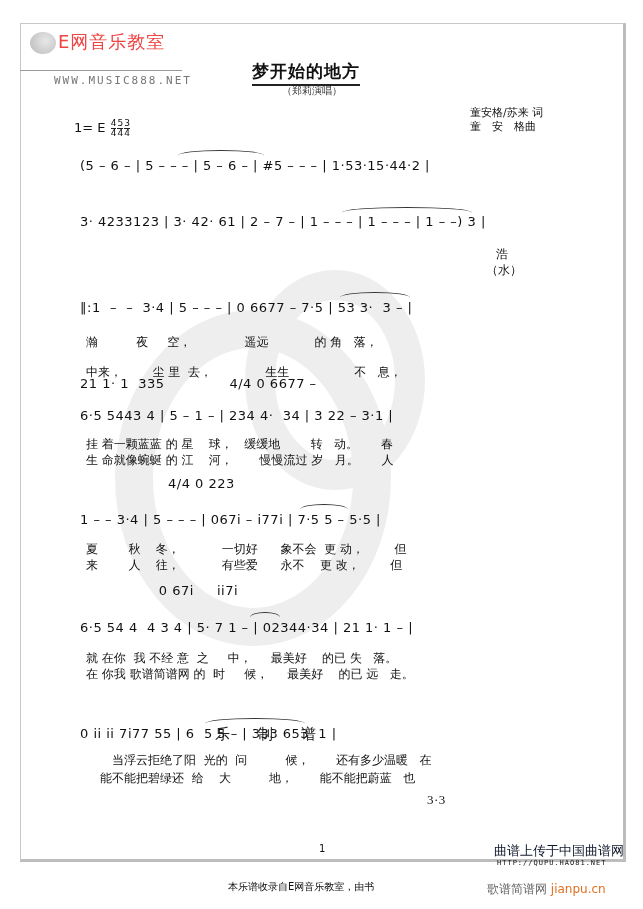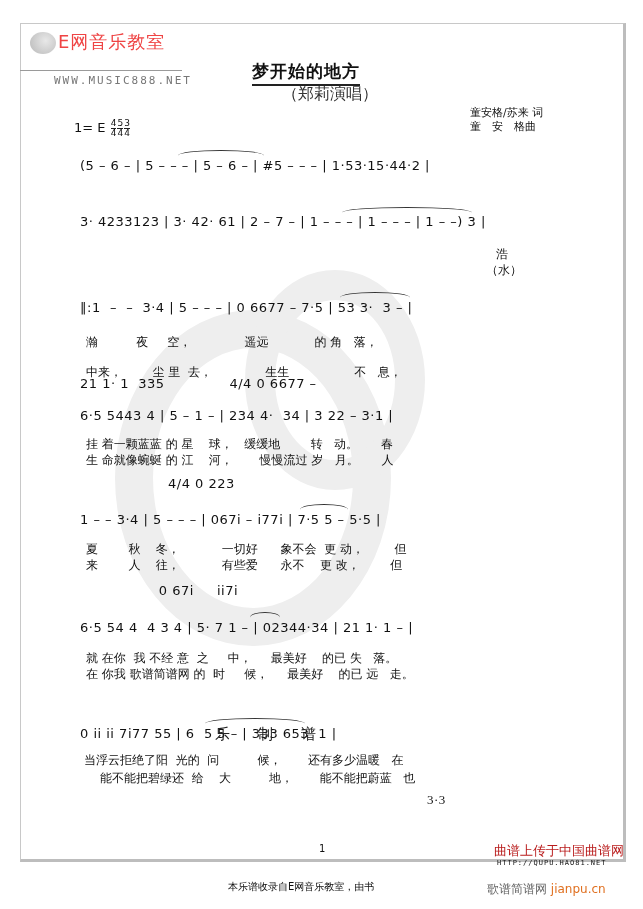--- a/index.html
+++ b/index.html
@@ -7,35 +7,35 @@
          font-family:"DejaVu Sans", sans-serif; color:#111; }
   .page { position:absolute; left:20px; top:23px; width:602px; height:835px; background:#fff;
           border:1px solid #c8c8c8; border-right:3px solid #bdbdbd; border-bottom:3px solid #bdbdbd; }
   .logo { position:absolute; left:30px; top:30px; font-size:18px; color:#ef4444; letter-spacing:1px; }
   .logo .swirl { display:inline-block; width:26px; height:22px; border-radius:50%;
                  background:radial-gradient(circle at 60% 40%, #e8e8e8, #b8b8b8); vertical-align:middle; margin-right:2px; }
   .logo-line { position:absolute; left:20px; top:70px; width:162px; height:1px; background:#9a9a9a; }
   .logo-url { position:absolute; left:54px; top:74px; font-size:11px; color:#777; letter-spacing:2px; font-family:"DejaVu Sans Mono", monospace; }
   .title { position:absolute; left:252px; top:60px; font-size:17px; font-weight:bold; letter-spacing:1px;
            border-bottom:2px solid #222; padding-bottom:1px; font-family:"DejaVu Serif", serif; }
-  .subtitle { position:absolute; left:282px; top:84px; font-size:16px; color:#333; font-family:"DejaVu Serif", serif; }
+  .subtitle { position:absolute; left:282px; top:84px; font-size:10px; color:#333; font-family:"DejaVu Serif", serif; }
   .credits { position:absolute; left:470px; top:106px; font-size:11px; line-height:14px; font-family:"DejaVu Serif", serif; }
   .key { position:absolute; left:74px; top:119px; font-size:13px; }
   .frac { display:inline-block; font-size:9px; line-height:9px; text-align:center; vertical-align:middle; margin-left:1px; }
   .frac span { display:block; }
   .frac .n { border-bottom:1px solid #222; }
 
   .row { position:absolute; left:80px; font-size:13px; white-space:pre; font-family:"DejaVu Sans", sans-serif; letter-spacing:0.5px; }
   .lyric { position:absolute; left:86px; font-size:12px; white-space:pre; font-family:"DejaVu Serif", serif; line-height:16px; }
   .tie { position:absolute; height:10px; border-top:1px solid #333; border-radius:50% 50% 0 0; }
   .watermark { position:absolute; left:115px; top:270px; width:320px; height:380px; pointer-events:none; }
   .wm-big { position:absolute; border:38px solid #eeeeee; border-radius:50%; }
   .wm-mid { position:absolute; left:215px; top:725px; font-size:15px; color:#222; letter-spacing:28px; font-family:"DejaVu Serif", serif; }
   .pageno { position:absolute; left:319px; top:843px; font-size:10px; }
-  .qupu { position:absolute; left:494px; top:842px; font-size:13px; color:#b91c1c; }
+  .qupu { position:absolute; left:494px; top:842px; font-size:13px; color:#0f172a; }
   .qupu-url { position:absolute; left:497px; top:859px; font-size:7px; letter-spacing:1px; font-family:"DejaVu Sans Mono", monospace; }
   .footer { position:absolute; left:228px; top:880px; font-size:10px; color:#111; }
   .jianpu { position:absolute; left:487px; top:881px; font-size:12px; color:#666; }
   .jianpu .cn { color:#e07020; }
 </style>
 </head>
 <body>
 
 <div class="page"></div>
 
@@ -88,21 +88,21 @@
 <div class="row" style="top:583px;text-align:center;">                 0 67i     ii7i</div>
 
 <div class="row" style="top:620px;">6·5 54 4  4 3 4 | 5· 7 1 – | 02344·34 | 21 1· 1 – |</div>
 <div class="tie" style="left:250px;top:612px;width:30px;"></div>
 <div class="lyric" style="top:650px;">就 在你  我 不经 意  之     中，     最美好    的已 失   落。</div>
 <div class="lyric" style="top:666px;">在 你我 歌谱简谱网 的  时     候，     最美好    的已 远   走。</div>
 
 <div class="row" style="top:726px;">0 ii ii 7i77 55 | 6  5 5 – | 333 653  1 |</div>
 <div class="tie" style="left:205px;top:718px;width:100px;"></div>
 <div class="wm-mid">乐制谱</div>
-<div class="lyric" style="left:84px;top:752px;text-align:center;">当浮云拒绝了阳  光的  问          候，       还有多少温暖   在</div>
+<div class="lyric" style="left:112px;top:752px;text-align:center;">当浮云拒绝了阳  光的  问          候，       还有多少温暖   在</div>
 <div class="lyric" style="left:100px;top:770px;">能不能把碧绿还  给    大          地，       能不能把蔚蓝   也</div>
 <div class="row" style="left:427px;top:792px;font-family:Liberation Serif, serif;">3·3</div>
 
 <div class="pageno">1</div>
 <div class="qupu">曲谱上传于中国曲谱网</div>
 <div class="qupu-url">HTTP://QUPU.HAO81.NET</div>
 
 <div class="footer">本乐谱收录自E网音乐教室，由书</div>
 <div class="jianpu">
   <span>歌谱简谱网</span>

